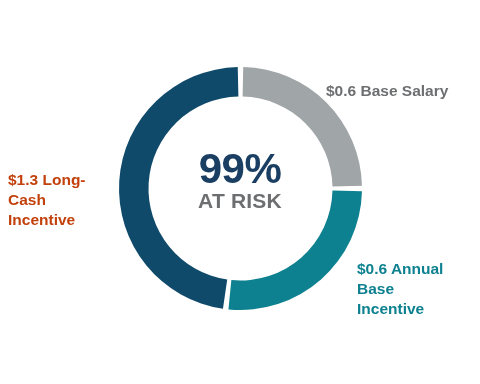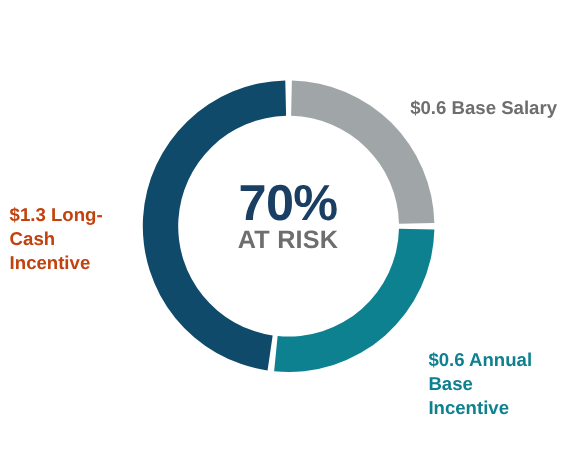--- a/index.html
+++ b/index.html
@@ -67,28 +67,26 @@
     position: absolute;
     font-size: 15.5px;
     font-weight: bold;
     line-height: 1.28;
   }
   #label-base-salary {
     left: 326px;
     top: 81px;
     width: 154px;
     color: #6d6e70;
-    text-align: center;
   }
   #label-annual-cash {
     left: 357px;
     top: 259px;
     width: 123px;
     color: #0e8190;
-    margin-top: 32px;
   }
   #label-long-term {
     left: 8px;
     top: 170px;
     width: 118px;
     color: #c2410c;
   }
 </style>
 </head>
 <body>
@@ -99,21 +97,21 @@
     <svg id="donut-svg" viewBox="0 0 243 243">
       <g id="donut-slices">
           <path d="M 124.25651102909293 0.03127296729215345 A 121.5 121.5 0 0 1 242.96872703270785 118.74348897090707 L 213.47632005768824 119.41276531130411 A 92 92 0 0 0 123.58723468869589 29.52367994231176 Z" fill="#a0a5a8"></path>
           <path d="M 242.96872703270785 124.25651102909293 A 121.5 121.5 0 0 1 109.43265040614789 242.399251750289 L 112.36258302358523 213.04511243643282 A 92 92 0 0 0 213.47632005768824 123.58723468869589 Z" fill="#0e8190"></path>
           <path d="M 103.96072157838172 241.7273833718798 A 121.5 121.5 0 0 1 118.743488970907 0.03127296729215345 L 119.41276531130407 29.52367994231176 A 92 92 0 0 0 108.21922950791044 212.53637259434518 Z" fill="#104a6b"></path>
         </g>
     </svg>
   </div>
 
   <div id="center-label">
-    <span id="center-pct">70%</span>
+    <span id="center-pct">99%</span>
     <span id="center-sub">AT RISK</span>
   </div>
 
   <div class="callout" id="label-base-salary">$0.6 Base Salary</div>
 
   <div class="callout" id="label-annual-cash">
     <span>$0.6 Annual</span><br>
     <span>Base</span><br>
     <span>Incentive</span>
   </div>

